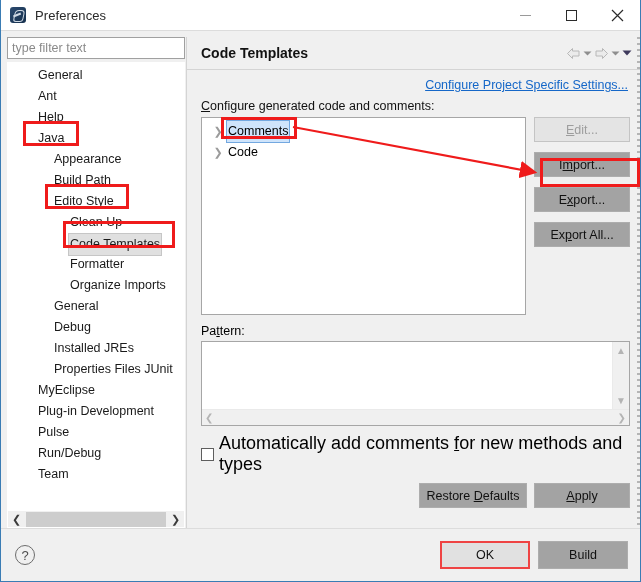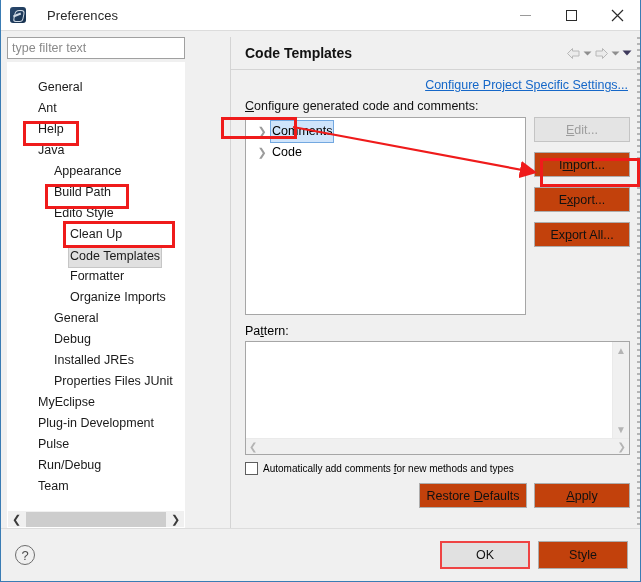--- a/index.html
+++ b/index.html
@@ -58,21 +58,21 @@
   .app-icon::before {
     content: "";
     position: absolute;
     left: 3px; top: 7px;
     width: 8px; height: 1.6px;
     background: #cfd9e4;
     transform: rotate(-22deg);
     z-index: 2;
   }
   .title-text {
-    margin-left: 21px;
+    margin-left: 9px;
     font-size: 13px;
     color: #2a2a2a;
     letter-spacing: .1px;
   }
   .win-btns {
     position: absolute;
     right: 0; top: 0;
     height: 31px;
     display: flex;
   }
@@ -90,21 +90,20 @@
   }
   .win-btn.close svg { display: block; }
 
   
   .dlg-body {
     flex: 1;
     display: flex;
     padding: 6px 0 0 0;
     min-height: 0;
     position: relative;
-    gap: 44px;
   }
 
   
   .left-pane {
     width: 184px;
     min-width: 184px;
     display: flex;
     flex-direction: column;
     padding: 0 0 0 6px;
   }
@@ -125,21 +124,21 @@
     flex: 1;
     border: 1px solid #ffffff;
     background: #ffffff;
     overflow: hidden;
     position: relative;
     display: flex;
     flex-direction: column;
   }
   .tree-list {
     flex: 1;
-    padding-top: 14px;
+    padding-top: 2px;
     overflow: hidden;
   }
   .tree-row {
     height: 21px;
     line-height: 21px;
     white-space: nowrap;
     font-size: 12.5px;
     color: #1a1a1a;
     padding-left: 28px;
     position: relative;
@@ -274,21 +273,21 @@
 
   .btn-col {
     width: 96px;
     min-width: 96px;
     display: flex;
     flex-direction: column;
     gap: 10px;
   }
   .btn {
     height: 25px;
-    background: #c2410c;
+    background: #a3a3a3;
     border: 1px solid #adadad;
     font-size: 12.5px;
     color: #111;
     display: flex;
     align-items: center;
     justify-content: center;
     font-family: "Liberation Sans", sans-serif;
   }
   .btn.disabled { color: #9d9d9d; border-color: #c4c4c4; background: #e4e4e4; }
 
@@ -324,21 +323,21 @@
     justify-content: space-between;
     padding: 0 3px;
     border-top: 1px solid #eaeaea;
   }
   .pb-hscroll .ar { color: #b4b4b4; font-size: 10px; }
 
   .chk-row {
     display: flex;
     align-items: center;
     margin: 7px 0 0 0;
-    font-size: 10px;
+    font-size: 18px;
   }
   .chk {
     width: 13px; height: 13px;
     border: 1px solid #5e5e5e;
     background: #fff;
     margin-right: 5px;
     flex: none;
   }
   .bottom-btns {
     display: flex;
@@ -560,21 +559,21 @@
         </div>
 
       </div>
     </div>
   </div>
 
   <div class="footer">
     <div class="help-icon">?</div>
     <div class="footer-spacer"></div>
     <div class="btn primary">OK</div>
-    <div class="btn">Style</div>
+    <div class="btn">Build</div>
   </div>
 
   <div class="anno" style="left:22px;  top:121px; width:56px;  height:25px;"></div>
   <div class="anno" style="left:44px;  top:184px; width:84px;  height:25px;"></div>
   <div class="anno" style="left:62px;  top:221px; width:112px; height:27px;"></div>
   <div class="anno" style="left:220px; top:117px; width:76px;  height:22px;"></div>
   <div class="anno" style="left:539px; top:158px; width:100px; height:29px;"></div>
 
   <svg class="arrow-svg">
     <defs>

